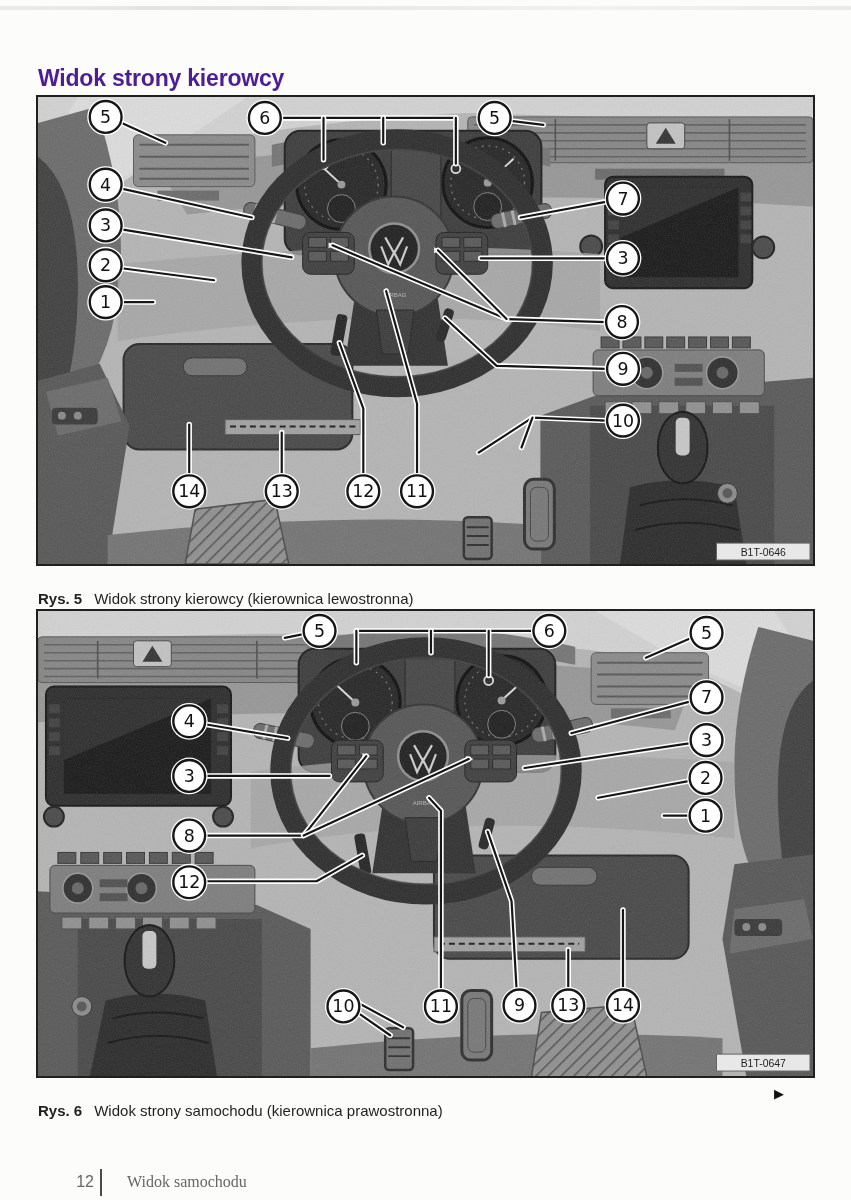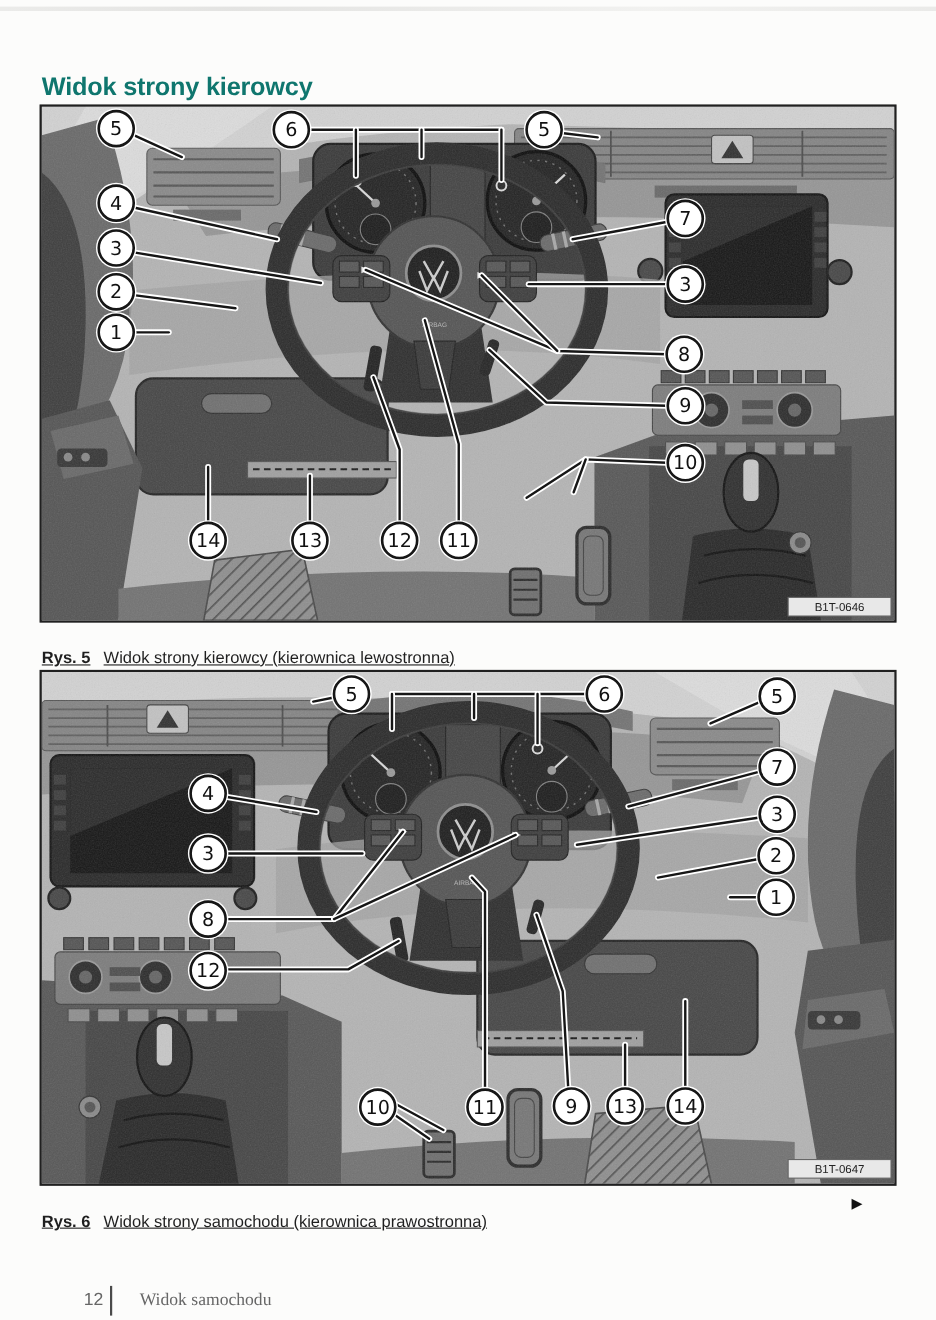--- a/index.html
+++ b/index.html
@@ -3,26 +3,26 @@
 <meta charset="utf-8">
 <style>
   html,body{margin:0;padding:0;}
   body{
     width:851px;height:1200px;position:relative;overflow:hidden;
     background:#fcfcfb;font-family:"Liberation Sans",sans-serif;
   }
   .scan-edge{position:absolute;top:6px;left:0;width:100%;height:4px;
     background:linear-gradient(90deg,#e2e2e0,#d6d6d4 25%,#ececea 70%,#e0e0de);opacity:.65;}
   .page-title{position:absolute;left:38px;top:50px;font-size:23px;font-weight:bold;
-    color:#0f766e;letter-spacing:-.2px;}
+    color:#4c1d95;letter-spacing:-.2px;}
   .figure{position:absolute;left:36px;width:775px;border:2px solid #202020;background:#b4b4b4;}
   #figure-5{top:95px;height:467px;}
   #figure-6{top:609px;height:465px;}
   .figure svg{display:block;}
-  .caption{position:absolute;left:38px;font-size:15px;color:#1f1f1f;text-decoration:underline;}
+  .caption{position:absolute;left:38px;font-size:15px;color:#1f1f1f;}
   #caption-5{top:575px;}
   #caption-6{top:1087px;}
   .cap-label{font-weight:bold;margin-right:12px;}
   .next-arrow{position:absolute;left:774px;top:1086px;font-size:13px;color:#111;}
   .footer{position:absolute;left:0;top:1168px;width:100%;height:32px;font-size:16px;color:#666;}
   .footer .page-num{position:absolute;left:70px;top:5px;width:24px;text-align:right;}
   .footer .divider{position:absolute;left:100px;top:1px;width:2px;height:27px;background:#4a4a4a;}
   .footer .section{position:absolute;left:127px;top:5px;font-family:Liberation Serif, serif;}
 </style>
 </head>

